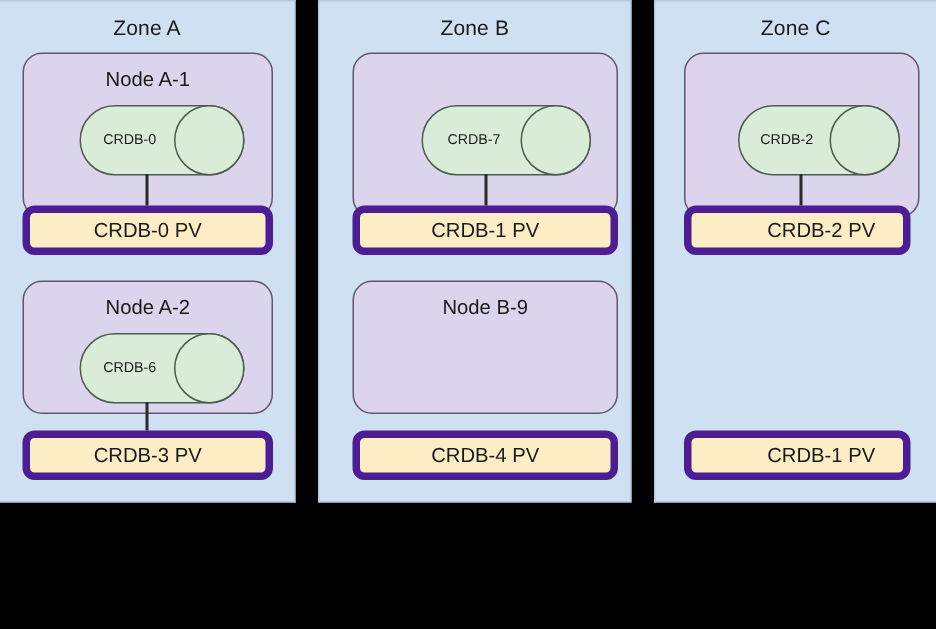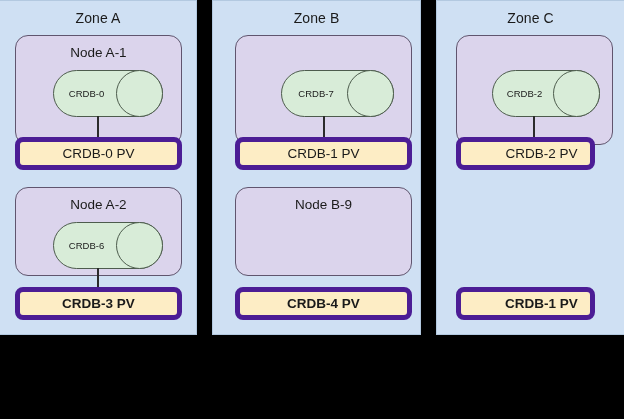--- a/index.html
+++ b/index.html
@@ -121,25 +121,25 @@
     box-sizing: border-box;
     display: flex;
     align-items: center;
     justify-content: center;
   }
   .pv-label {
     font-size: 13.5px;
     color: #1a1a1a;
   }
   .pv.row1 { top: 136px; }
-  .pv.row2 { top: 286px; font-weight: bold; }
+  .pv.row2 { top: 286px; }
 
   .zone.z-a .pv { left: 15px;  width: 167px; }
   .zone.z-b .pv { left: 22px;  width: 177px; }
-  .zone.z-c .pv { left: 19px;  width: 139px; padding-left: 32px; }
+  .zone.z-c .pv { left: 19px;  width: 151px; padding-left: 32px; }
 
   
   .connector {
     position: absolute;
     width: 2px;
     background: #2b2b2b;
   }
   .connector.row1 { top: 115px; height: 21px; }
   .connector.row2 { top: 267px; height: 19px; }
 

